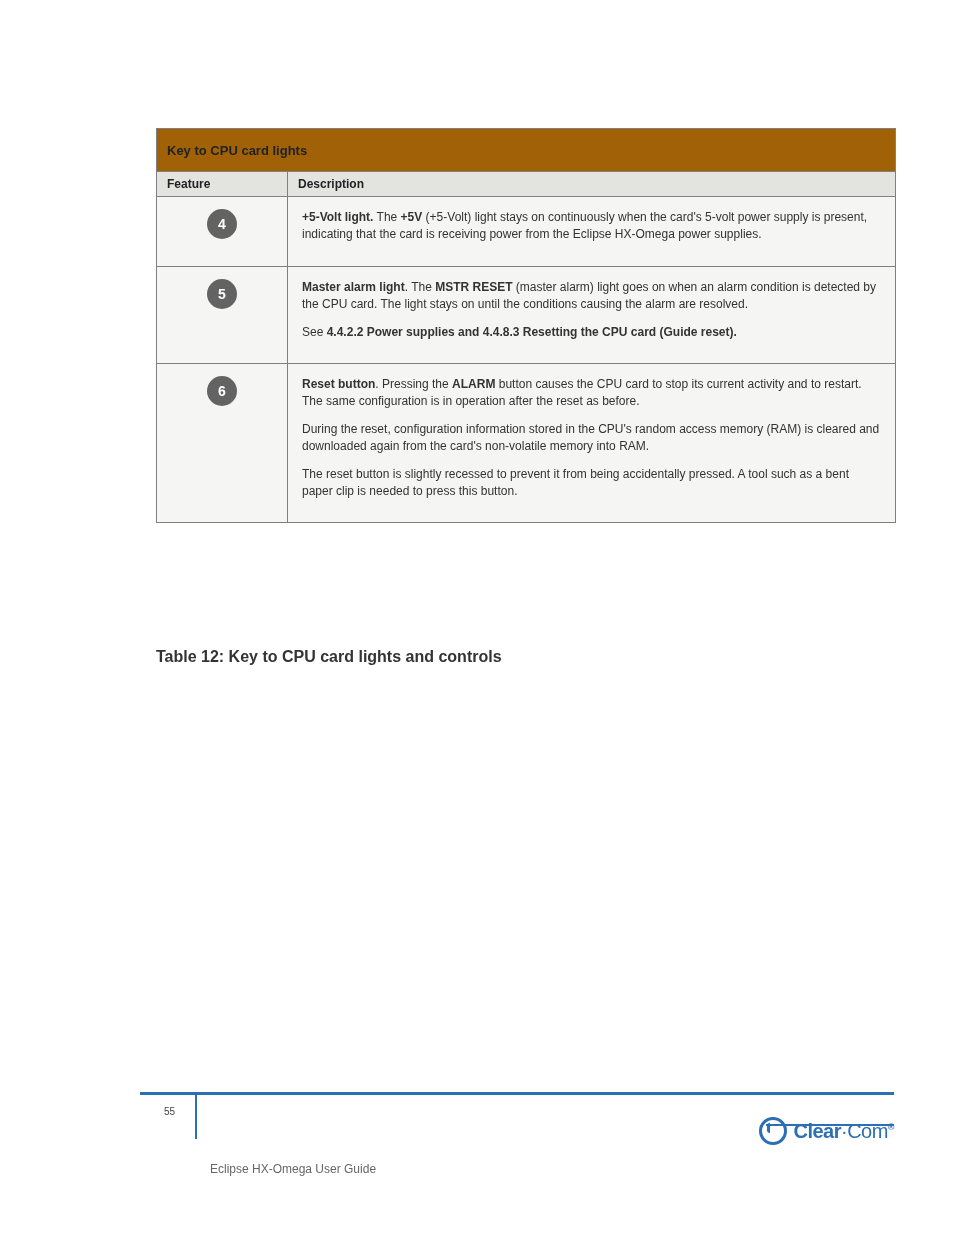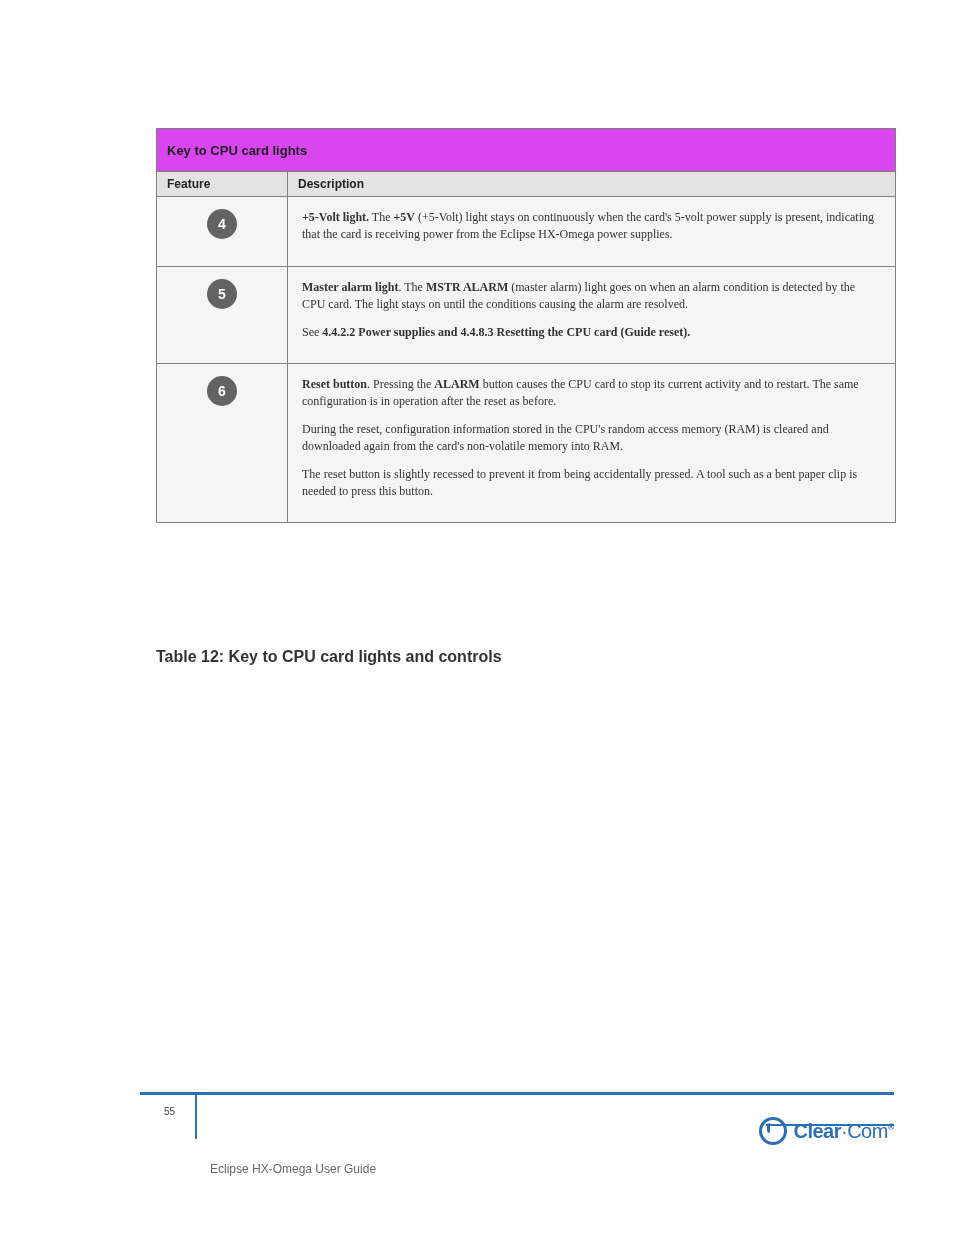--- a/index.html
+++ b/index.html
@@ -17,21 +17,21 @@
     position: absolute;
     left: 156px;
     top: 128px;
     width: 740px;
     border: 1px solid #808080;
     border-collapse: collapse;
     background: #f5f5f3;
   }
   .tbl th, .tbl td { border: 1px solid #808080; }
   .th-top {
-    background: #d946ef;
+    background: #a16207;
     height: 30px;
     padding: 6px 10px;
     font-weight: bold;
     text-align: left;
     font-size: 13px;
     color: #222;
   }
   .th-sub {
     background: #e3e3e0;
     padding: 5px 10px;
@@ -42,21 +42,21 @@
   }
   .col-feat { width: 110px; }
   .cell-feat { text-align: center; vertical-align: top; padding: 12px 6px; }
   .circle {
     width: 30px; height: 30px; border-radius: 50%;
     background: #636363; color: #fff; font-weight: bold;
     display: inline-flex; align-items: center; justify-content: center;
     font-size: 14px;
   }
   .cell-desc { vertical-align: top; padding: 12px 14px; font-size: 12px; line-height: 1.45; color: #333; }
-  .cell-desc p { margin: 0 0 10px 0; font-family: Liberation Serif, serif; }
+  .cell-desc p { margin: 0 0 10px 0; }
   .cell-desc b { font-weight: bold; }
   .table-cap {
     position: absolute;
     left: 156px;
     top: 648px;
     width: 740px;
     font-size: 16px;
     color: #333;
     font-weight: bold;
   }
@@ -144,21 +144,21 @@
     <tbody id="tbody">
         <tr>
           <td class="cell-feat"><div class="circle">4</div></td>
           <td class="cell-desc">
             <p><b>+5-Volt light.</b> The <b>+5V</b> (+5-Volt) light stays on continuously when the card's 5-volt power supply is present, indicating that the card is receiving power from the Eclipse HX-Omega power supplies.</p>
           </td>
         </tr>
         <tr>
           <td class="cell-feat"><div class="circle">5</div></td>
           <td class="cell-desc">
-            <p><b>Master alarm light</b>. The <b>MSTR ALARM</b> (master alarm) light goes on when an alarm condition is detected by the CPU card. The light stays on until the conditions causing the alarm are resolved.</p>
+            <p><b>Master alarm light</b>. The <b>MSTR RESET</b> (master alarm) light goes on when an alarm condition is detected by the CPU card. The light stays on until the conditions causing the alarm are resolved.</p>
             <p>See <b>4.4.2.2 Power supplies and 4.4.8.3 Resetting the CPU card (Guide reset).</b></p>
           </td>
         </tr>
         <tr>
           <td class="cell-feat"><div class="circle">6</div></td>
           <td class="cell-desc">
             <p><b>Reset button</b>. Pressing the <b>ALARM</b> button causes the CPU card to stop its current activity and to restart. The same configuration is in operation after the reset as before.</p>
             <p>During the reset, configuration information stored in the CPU's random access memory (RAM) is cleared and downloaded again from the card's non-volatile memory into RAM.</p>
             <p>The reset button is slightly recessed  to prevent it from being accidentally pressed. A tool such as a bent paper clip is needed to press this button.</p>
           </td>

